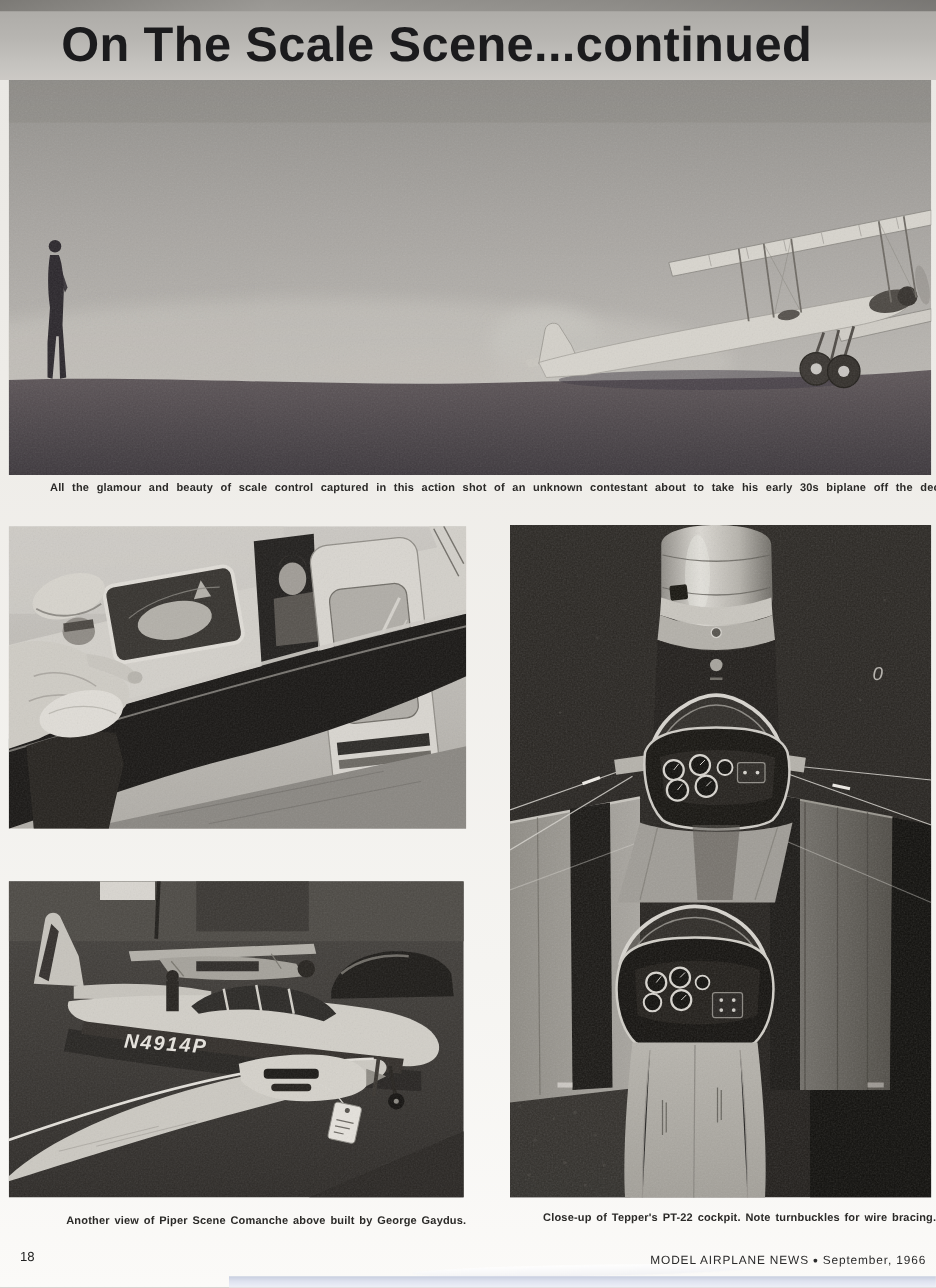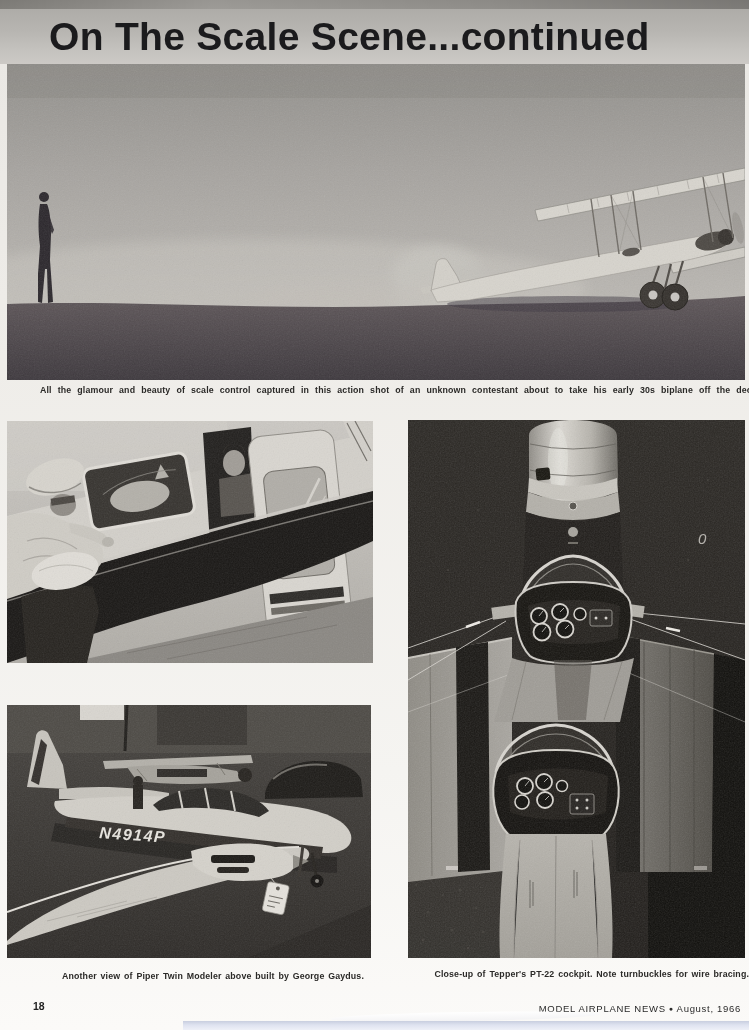--- a/index.html
+++ b/index.html
@@ -12,21 +12,21 @@
     background:linear-gradient(90deg,#787672,#9a9894 28%,#8b8985 65%,#73716e);opacity:.85;}
   .title{position:absolute;left:49px;top:15px;font-size:39px;font-weight:bold;
     color:#1b1b1d;letter-spacing:.3px;white-space:nowrap;}
   figure{margin:0;position:absolute;}
   .cap{position:absolute;font-weight:bold;font-size:8.8px;color:#2b2a28;
     letter-spacing:.15px;text-align:center;white-space:nowrap;}
   .cap1{left:40px;top:385px;width:709px;word-spacing:3.4px;}
   .cap2{left:33px;top:670px;width:360px;word-spacing:1.2px;}
   .cap3{left:33px;top:971px;width:360px;word-spacing:1.2px;}
   .cap4{left:385px;top:969px;width:364px;word-spacing:1.2px;text-align:right;}
-  .pagenum{position:absolute;left:33px;top:1000px;font-size:10.5px;font-weight:bold;color:#222;}
+  .pagenum{position:absolute;left:16px;top:1000px;font-size:10.5px;font-weight:normal;color:#222;}
   .footline{position:absolute;left:380px;top:1003px;width:361px;text-align:right;
     font-size:9.5px;color:#2a2a2a;letter-spacing:.7px;white-space:nowrap;}
   .footline .dot{font-size:7px;vertical-align:1px;padding:0 3px;}
   .bluestrip{position:absolute;left:183px;top:1021px;width:566px;height:9px;
     background:linear-gradient(180deg,#c8cedf 0,#dfe3f0 45%,#eef0f8 100%);}
   .curl{position:absolute;left:330px;top:1012px;width:270px;height:9px;border-radius:50%;
     background:linear-gradient(180deg,#ffffff,#f2f2f4);opacity:.9;transform:rotate(-1deg);}
 </style>
 </head>
 <body>
@@ -233,21 +233,21 @@
         <g transform="rotate(12 268 192)">
           <rect x="258" y="178" width="22" height="30" rx="3" fill="#e5e2dc" stroke="#8a8781" stroke-width=".7"></rect>
           <circle cx="269" cy="183" r="2" fill="#55524c"></circle>
           <path d="M262,192 L276,192 M262,197 L274,197 M262,202 L270,202" stroke="#6b6862"></path>
         </g>
       </g>
       <path d="M240,253 L364,200 L364,253 Z" fill="#2a2724"></path>
       <rect width="364" height="253" filter="url(#grain3)" opacity=".13"></rect>
     </svg>
   </figure>
-  <div class="cap cap3">Another view of Piper Twin Modeler above built by George Gaydus.</div>
+  <div class="cap cap3">Another view of Piper Scene Comanche above built by George Gaydus.</div>
 
   <figure style="left:408px;top:420px;width:337px;height:538px;">
     <svg width="337" height="538" viewBox="0 0 337 538">
       <defs>
         <linearGradient id="bg4" x1="0" y1="0" x2="0" y2="1">
           <stop offset="0" stop-color="#2b2824"></stop>
             <stop offset="1" stop-color="#211e1b"></stop>
         </linearGradient>
         <linearGradient id="cowl4" x1="0" y1="0" x2="1" y2="0">
           <stop offset="0" stop-color="#8f8c86"></stop>
@@ -373,17 +373,17 @@
         <path d="M112,420 C108,460 106,500 106,538 M184,420 C188,460 190,500 190,538" stroke="#938f89" stroke-width="1" opacity=".8"></path>
         <path d="M122,488 L122,460 M125,486 L125,462 M166,478 L166,450 M169,476 L169,452" stroke="#55524c" stroke-width="1" opacity=".8"></path>
       </g>
       <text x="290" y="124" font-size="15" font-style="italic" fill="#cfccc6" opacity=".85">0</text>
       <rect width="337" height="538" filter="url(#grain4)" opacity=".16"></rect>
     </svg>
   </figure>
   <div class="cap cap4">Close-up of Tepper's PT-22 cockpit. Note turnbuckles for wire bracing.</div>
 
   <div class="pagenum">18</div>
-  <div class="footline"><span>MODEL AIRPLANE NEWS</span><span class="dot">●</span><span>August, 1966</span></div>
+  <div class="footline"><span>MODEL AIRPLANE NEWS</span><span class="dot">●</span><span>September, 1966</span></div>
 
   <div class="curl"></div>
   <div class="bluestrip"></div>
 </div>
 
 </body></html>

